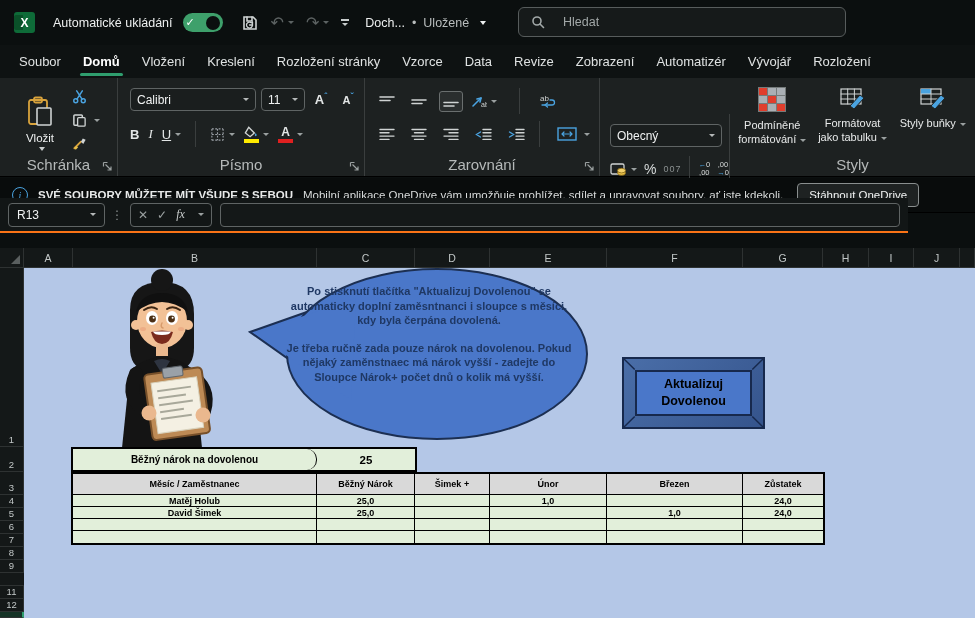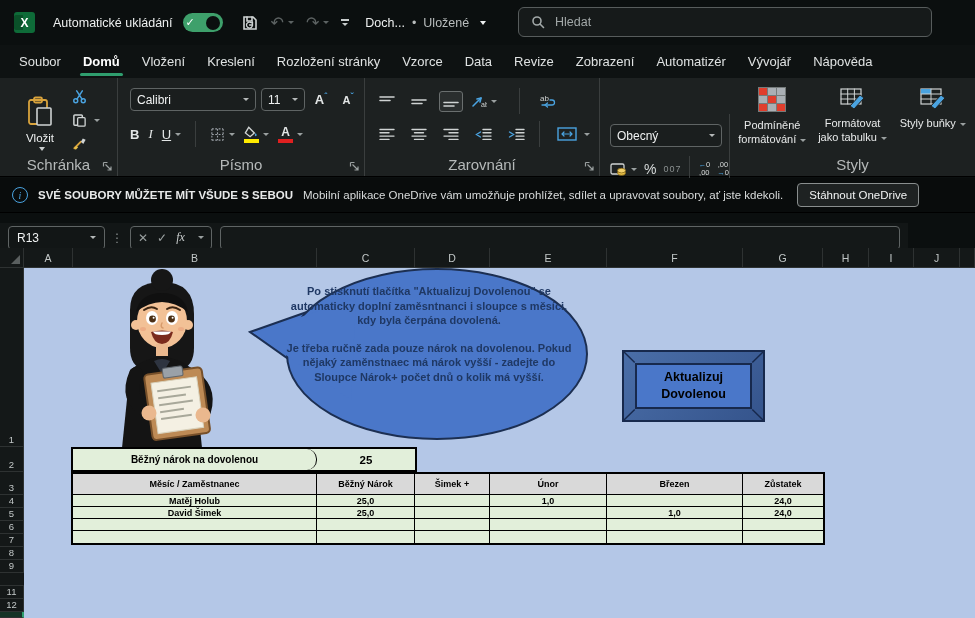--- a/index.html
+++ b/index.html
@@ -20,21 +20,21 @@
   .qat-btn { display:flex; align-items:center; color:#d5d8d8; padding:3px 4px; border-radius:3px; }
   .qat-btn.disabled { color:#5c6262; }
   .glyph16 { font-size:16px; line-height:1; }
   .caret { display:inline-block; width:0; height:0; border-left:3.5px solid transparent; border-right:3.5px solid transparent; border-top:4px solid currentColor; margin-left:4px; vertical-align:middle; }
   .caret.sm { border-left-width:3px; border-right-width:3px; border-top-width:3.5px; }
   .qat-custom { display:flex; flex-direction:column; align-items:center; color:#c8cccc; margin-left:4px; }
   .qat-custom .bar { width:8px; height:1.5px; background:currentColor; margin-bottom:2px; }
   .qat-custom .caret { margin:0; }
   .doc-chip { display:flex; align-items:center; margin-left:16px; font-size:12.5px; color:#eef0f0; gap:7px; }
   .doc-chip .dim { color:#b9bdbd; }
-  .searchbox { position:absolute; left:518px; top:7px; width:414px; height:30px; border:1px solid #575c5c; border-radius:6px; background:#161a1a; display:flex; align-items:center; padding:0 12px; gap:10px; }
+  .searchbox { position:absolute; left:518px; top:7px; width:328px; height:30px; border:1px solid #575c5c; border-radius:6px; background:#161a1a; display:flex; align-items:center; padding:0 12px; gap:18px; }
   .searchbox .ph { color:#a2a8a8; font-size:12.5px; }
 
   
   .tabrow { position:absolute; left:0; top:45px; width:975px; height:33px; background:#0e1212; display:flex; align-items:stretch; padding-left:8px; }
   .tab { display:flex; align-items:center; padding:0 11px; font-size:13px; color:#dfe2e2; position:relative; cursor:pointer; white-space:nowrap; }
   .tab.active { color:#fff; font-weight:bold; }
   .tab.active::after { content:""; position:absolute; left:8px; right:8px; bottom:2px; height:3px; border-radius:2px; background:#2f9e6e; }
 
   
   .ribbon { position:absolute; left:0; top:78px; width:975px; height:99px; background:#1d2121; border-bottom:1px solid #000; display:flex; }
@@ -82,21 +82,21 @@
   .cf-grid i { background:#aab0b5; } .cf-grid i.red { background:#e03e2d; }
 
   
   .banner { position:absolute; left:0; top:178px; width:975px; height:35px; background:#090c0c; display:flex; align-items:center; border-bottom:1px solid #000; }
   .info-ic { width:16px; height:16px; border-radius:50%; border:1.5px solid #4aa3e0; color:#4aa3e0; font-size:10px; font-style:italic; font-family:"Liberation Serif",serif; display:flex; align-items:center; justify-content:center; margin-left:12px; flex:none; }
   .banner .strong { font-weight:bold; font-size:11.5px; margin-left:10px; white-space:nowrap; }
   .banner .msg { font-size:11.5px; color:#d9dcdc; margin-left:10px; white-space:nowrap; }
   .banner-btn { margin-left:14px; border:1px solid #898e8e; border-radius:4px; background:#1e2222; color:#f2f4f4; font-size:11.5px; padding:5px 11px; white-space:nowrap; cursor:pointer; }
 
   
-  .fbar { position:absolute; left:0; top:223px; width:908px; height:35px; background:#121616; display:flex; align-items:center; border-bottom:6px solid #f97316; }
+  .fbar { position:absolute; left:0; top:198px; width:908px; height:35px; background:#121616; display:flex; align-items:center; border-bottom:2px solid #f97316; }
   .namebox { width:97px; height:24px; margin-left:8px; border:1px solid #5f6464; border-radius:4px; display:flex; align-items:center; padding:0 8px; font-size:12px; color:#f0f2f2; justify-content:space-between; }
   .fdots { color:#8a8f8f; font-size:12px; margin:0 6px; letter-spacing:1px; }
   .fxbox { height:24px; border:1px solid #5f6464; border-radius:4px; display:flex; align-items:center; padding:0 7px; gap:9px; color:#9aa0a0; font-size:12px; }
   .fxbox .fx { font-style:italic; font-family:"Liberation Serif", serif; color:#c9cdcd; }
   .finput { flex:1; height:24px; margin:0 8px 0 8px; border:1px solid #5f6464; border-radius:4px; background:#141818; color:#eee; font-size:12px; padding:0 8px; }
 
   
   .sheet { position:absolute; left:0; top:248px; width:975px; height:370px; }
   .corner { position:absolute; left:0; top:0; width:24px; height:20px; background:#141818; border-right:1px solid #2e3232; border-bottom:1px solid #2e3232; }
   .corner::after { content:""; position:absolute; right:3px; bottom:3px; border-left:9px solid transparent; border-bottom:9px solid #5a5f5f; }
@@ -116,21 +116,21 @@
   .trow { display:flex; }
   .tcell { border-right:1px solid #000; border-bottom:1px solid #000; display:flex; align-items:center; justify-content:center; font-weight:bold; color:#000; background:#e2efda; overflow:hidden; }
   .tcell:last-child { border-right:none; }
   .trow.hdr .tcell { background:#d9d9d9; height:21px; font-size:9px; border-bottom:1.5px solid #000; }
   .trow.data .tcell { height:12px; font-size:9px; }
   .trow.data:last-child .tcell { border-bottom:none; }
 
   
   .bubble-text { position:absolute; left:262px; top:16px; width:286px; text-align:center; color:#1f3864; font-size:11px; line-height:1.32; font-weight:600; }
   .bubble-text .gap { height:13px; }
-  .macro-btn { position:absolute; left:598px; top:82px; width:143px; height:72px; background:linear-gradient(135deg,#4a6ea8,#35548c); border:2px solid #17294d; cursor:pointer; }
+  .macro-btn { position:absolute; left:598px; top:89px; width:143px; height:72px; background:linear-gradient(135deg,#4a6ea8,#35548c); border:2px solid #17294d; cursor:pointer; }
   .macro-btn .inner { position:absolute; inset:11px; background:#4a77c9; border:2px solid #17294d; display:flex; flex-direction:column; align-items:center; justify-content:center; color:#000; font-weight:bold; font-size:12.5px; line-height:1.4; }
   .macro-btn svg.bevel { position:absolute; inset:0; width:100%; height:100%; }
 
   svg .st { stroke:#cfd3d3; stroke-width:1.6; fill:none; stroke-linecap:round; }
   svg .stb { stroke:#4aa3e0; stroke-width:1.6; fill:none; stroke-linecap:round; }
 </style>
 </head>
 <body>
 
 <div id="app">
@@ -186,21 +186,21 @@
       <div class="tab active">Domů</div>
       <div class="tab">Vložení</div>
       <div class="tab">Kreslení</div>
       <div class="tab">Rozložení stránky</div>
       <div class="tab">Vzorce</div>
       <div class="tab">Data</div>
       <div class="tab">Revize</div>
       <div class="tab">Zobrazení</div>
       <div class="tab">Automatizér</div>
       <div class="tab">Vývojář</div>
-      <div class="tab">Nápověda</div>
+      <div class="tab">Rozložení</div>
     </div>
 
   <div class="ribbon">
 
     <div class="rgroup g-clip">
       <div class="paste-btn ribtn">
         <svg width="30" height="32" viewBox="0 0 30 32">
           <rect x="4" y="4" width="18" height="24" rx="2" style="fill:none;stroke:#d9a33c;stroke-width:1.8"></rect>
           <rect x="9" y="1.5" width="8" height="5" rx="1.5" style="fill:none;stroke:#d9a33c;stroke-width:1.8"></rect>
           <rect x="12" y="12" width="14" height="17" rx="1" style="fill:#1d2121;stroke:#cfd3d3;stroke-width:1.6"></rect>

